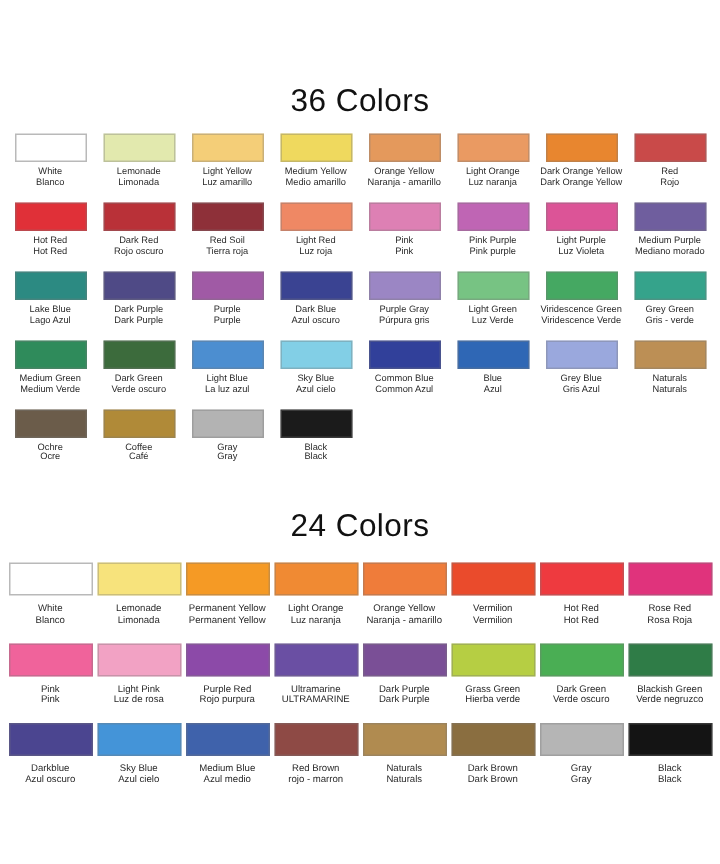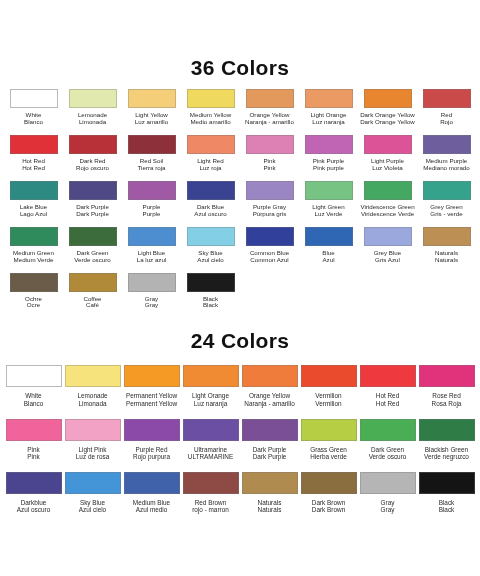--- a/index.html
+++ b/index.html
@@ -17,26 +17,26 @@
   .page {
     width: 480px;
     height: 576px;
     position: relative;
     background: #ffffff;
     box-sizing: border-box;
   }
   .section-title {
     text-align: center;
     font-size: 21px;
-    font-weight: bold;
+    font-weight: normal;
     letter-spacing: 0.3px;
     color: #111111;
   }
   #title-36 { margin-top: 56px; margin-bottom: 0; }
-  #title-24 { margin-top: 20px; margin-bottom: 0; }
+  #title-24 { margin-top: 30px; margin-bottom: 0; }
 
   .grid {
     display: grid;
     grid-template-columns: repeat(8, 1fr);
     column-gap: 0px;
     row-gap: 0px;
     padding: 0 4px;
     box-sizing: border-box;
     width: 480px;
   }

